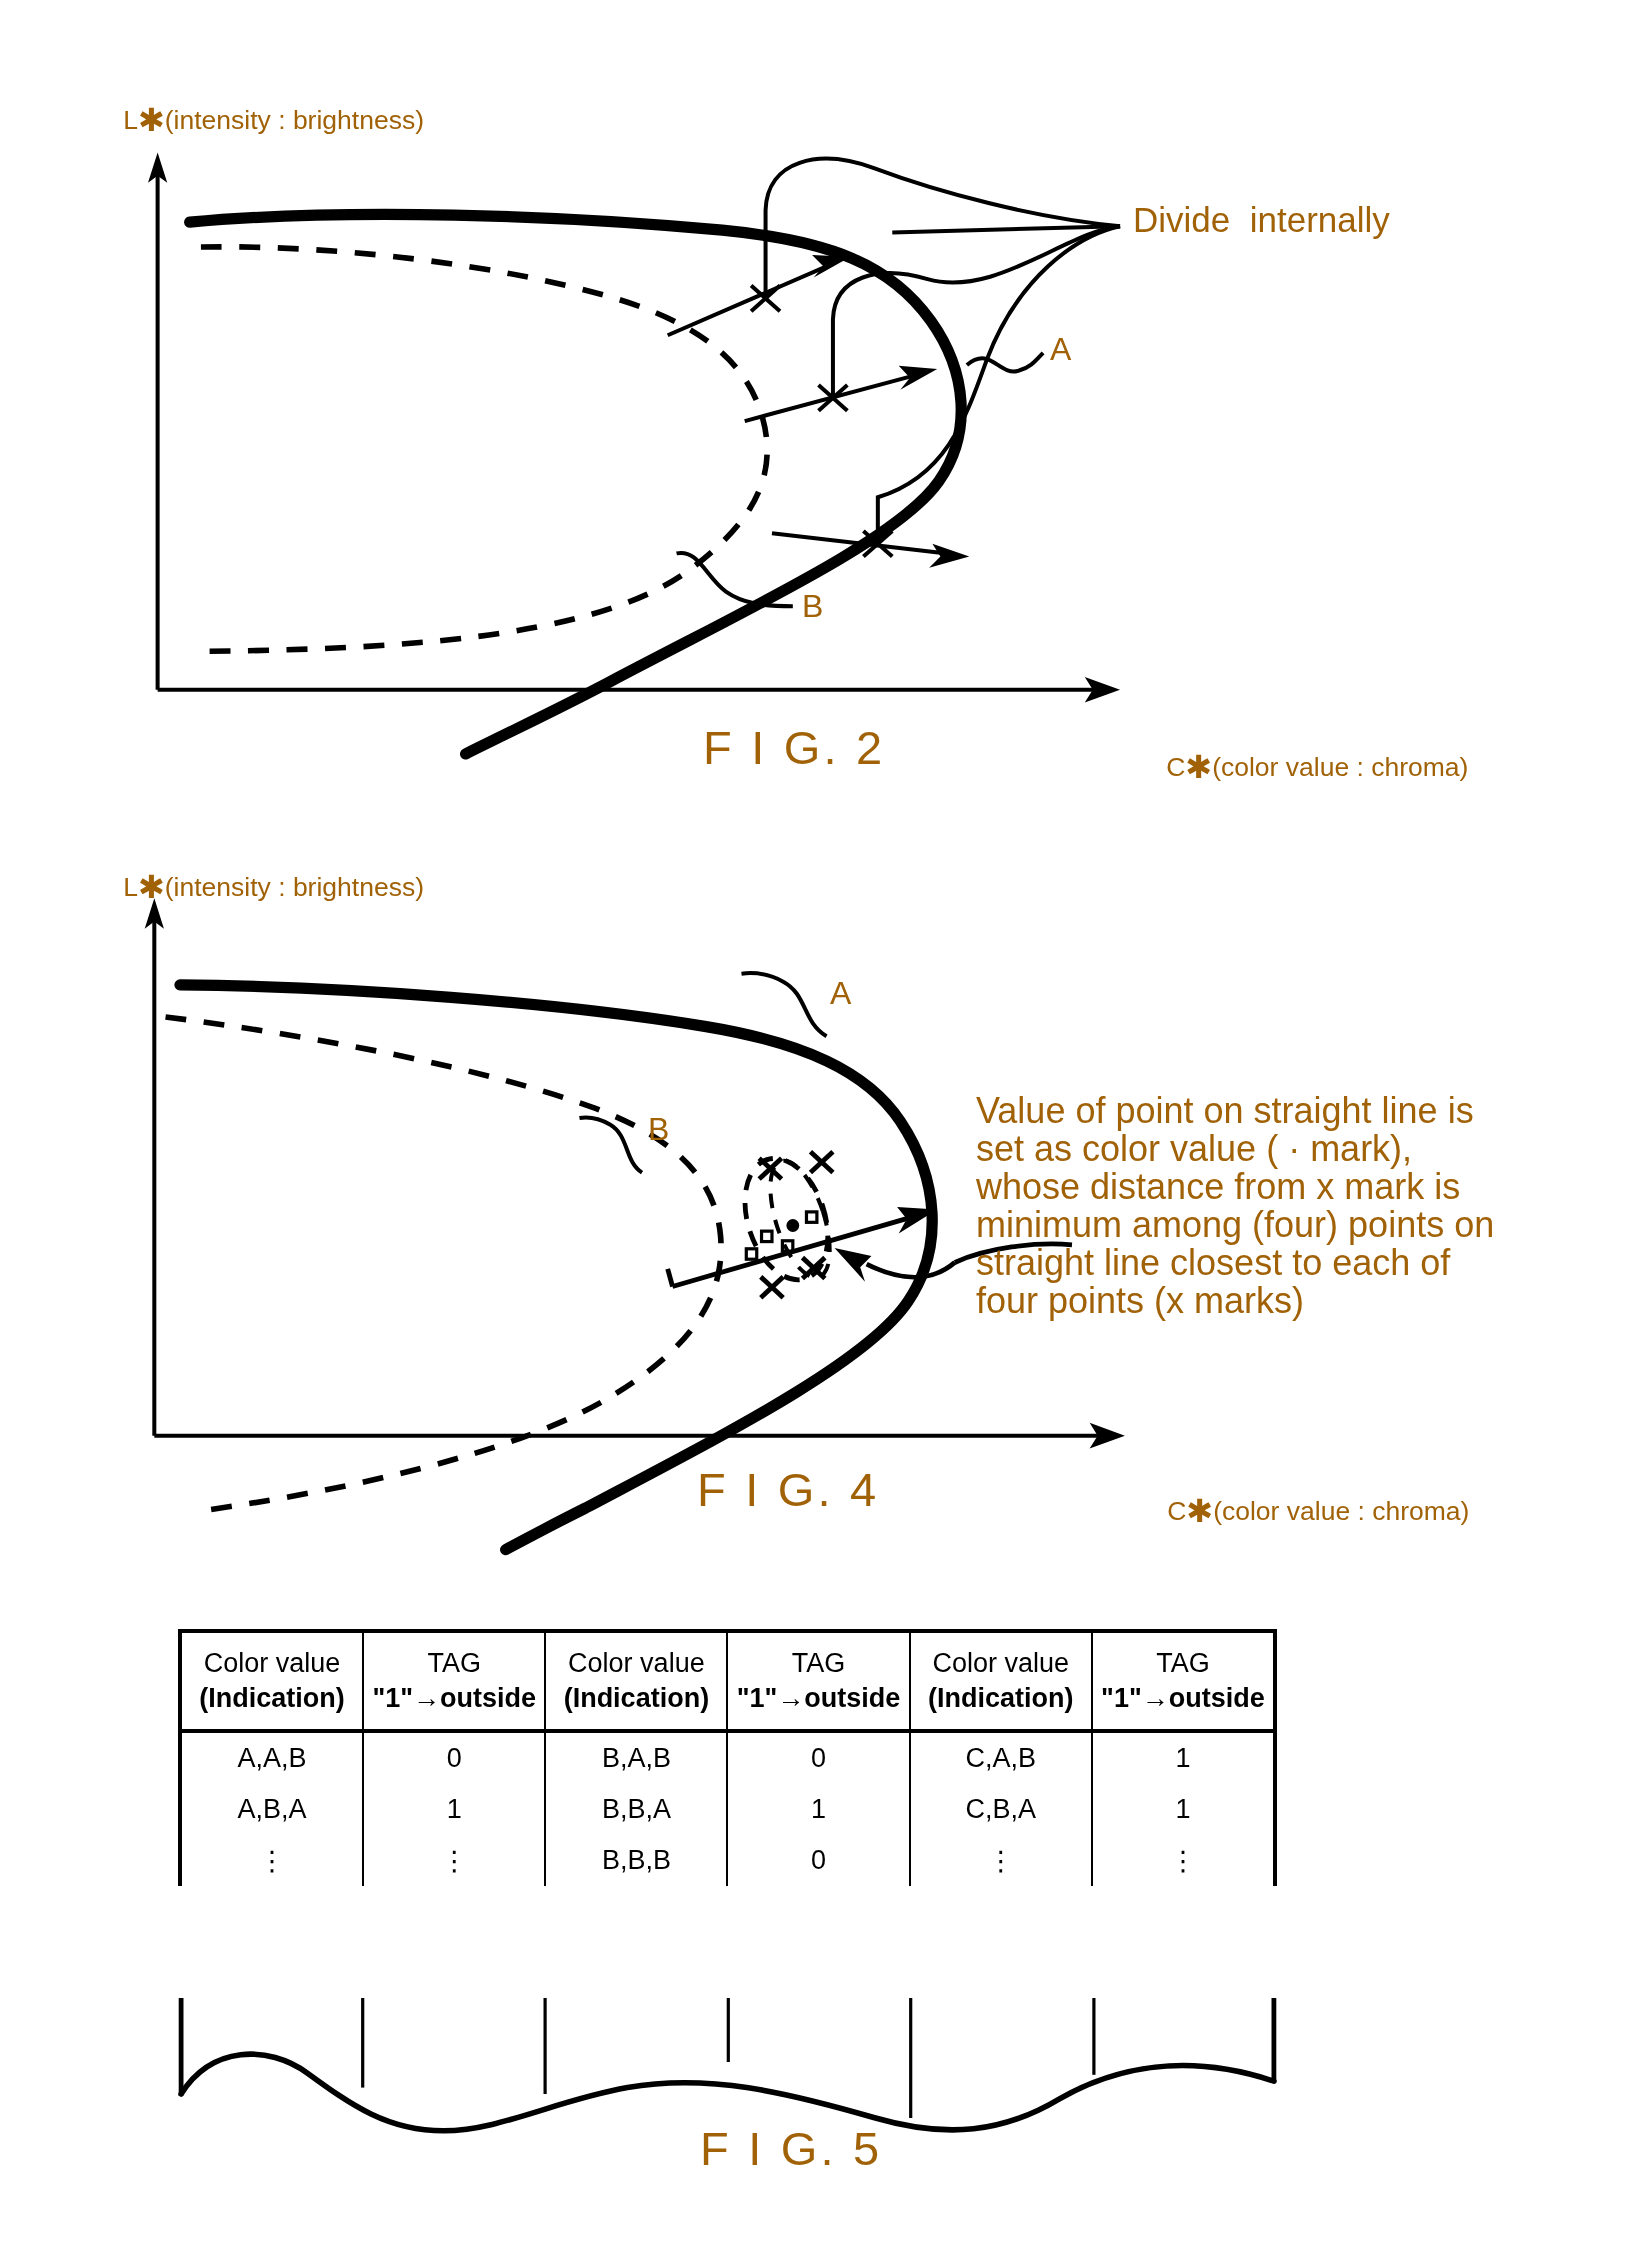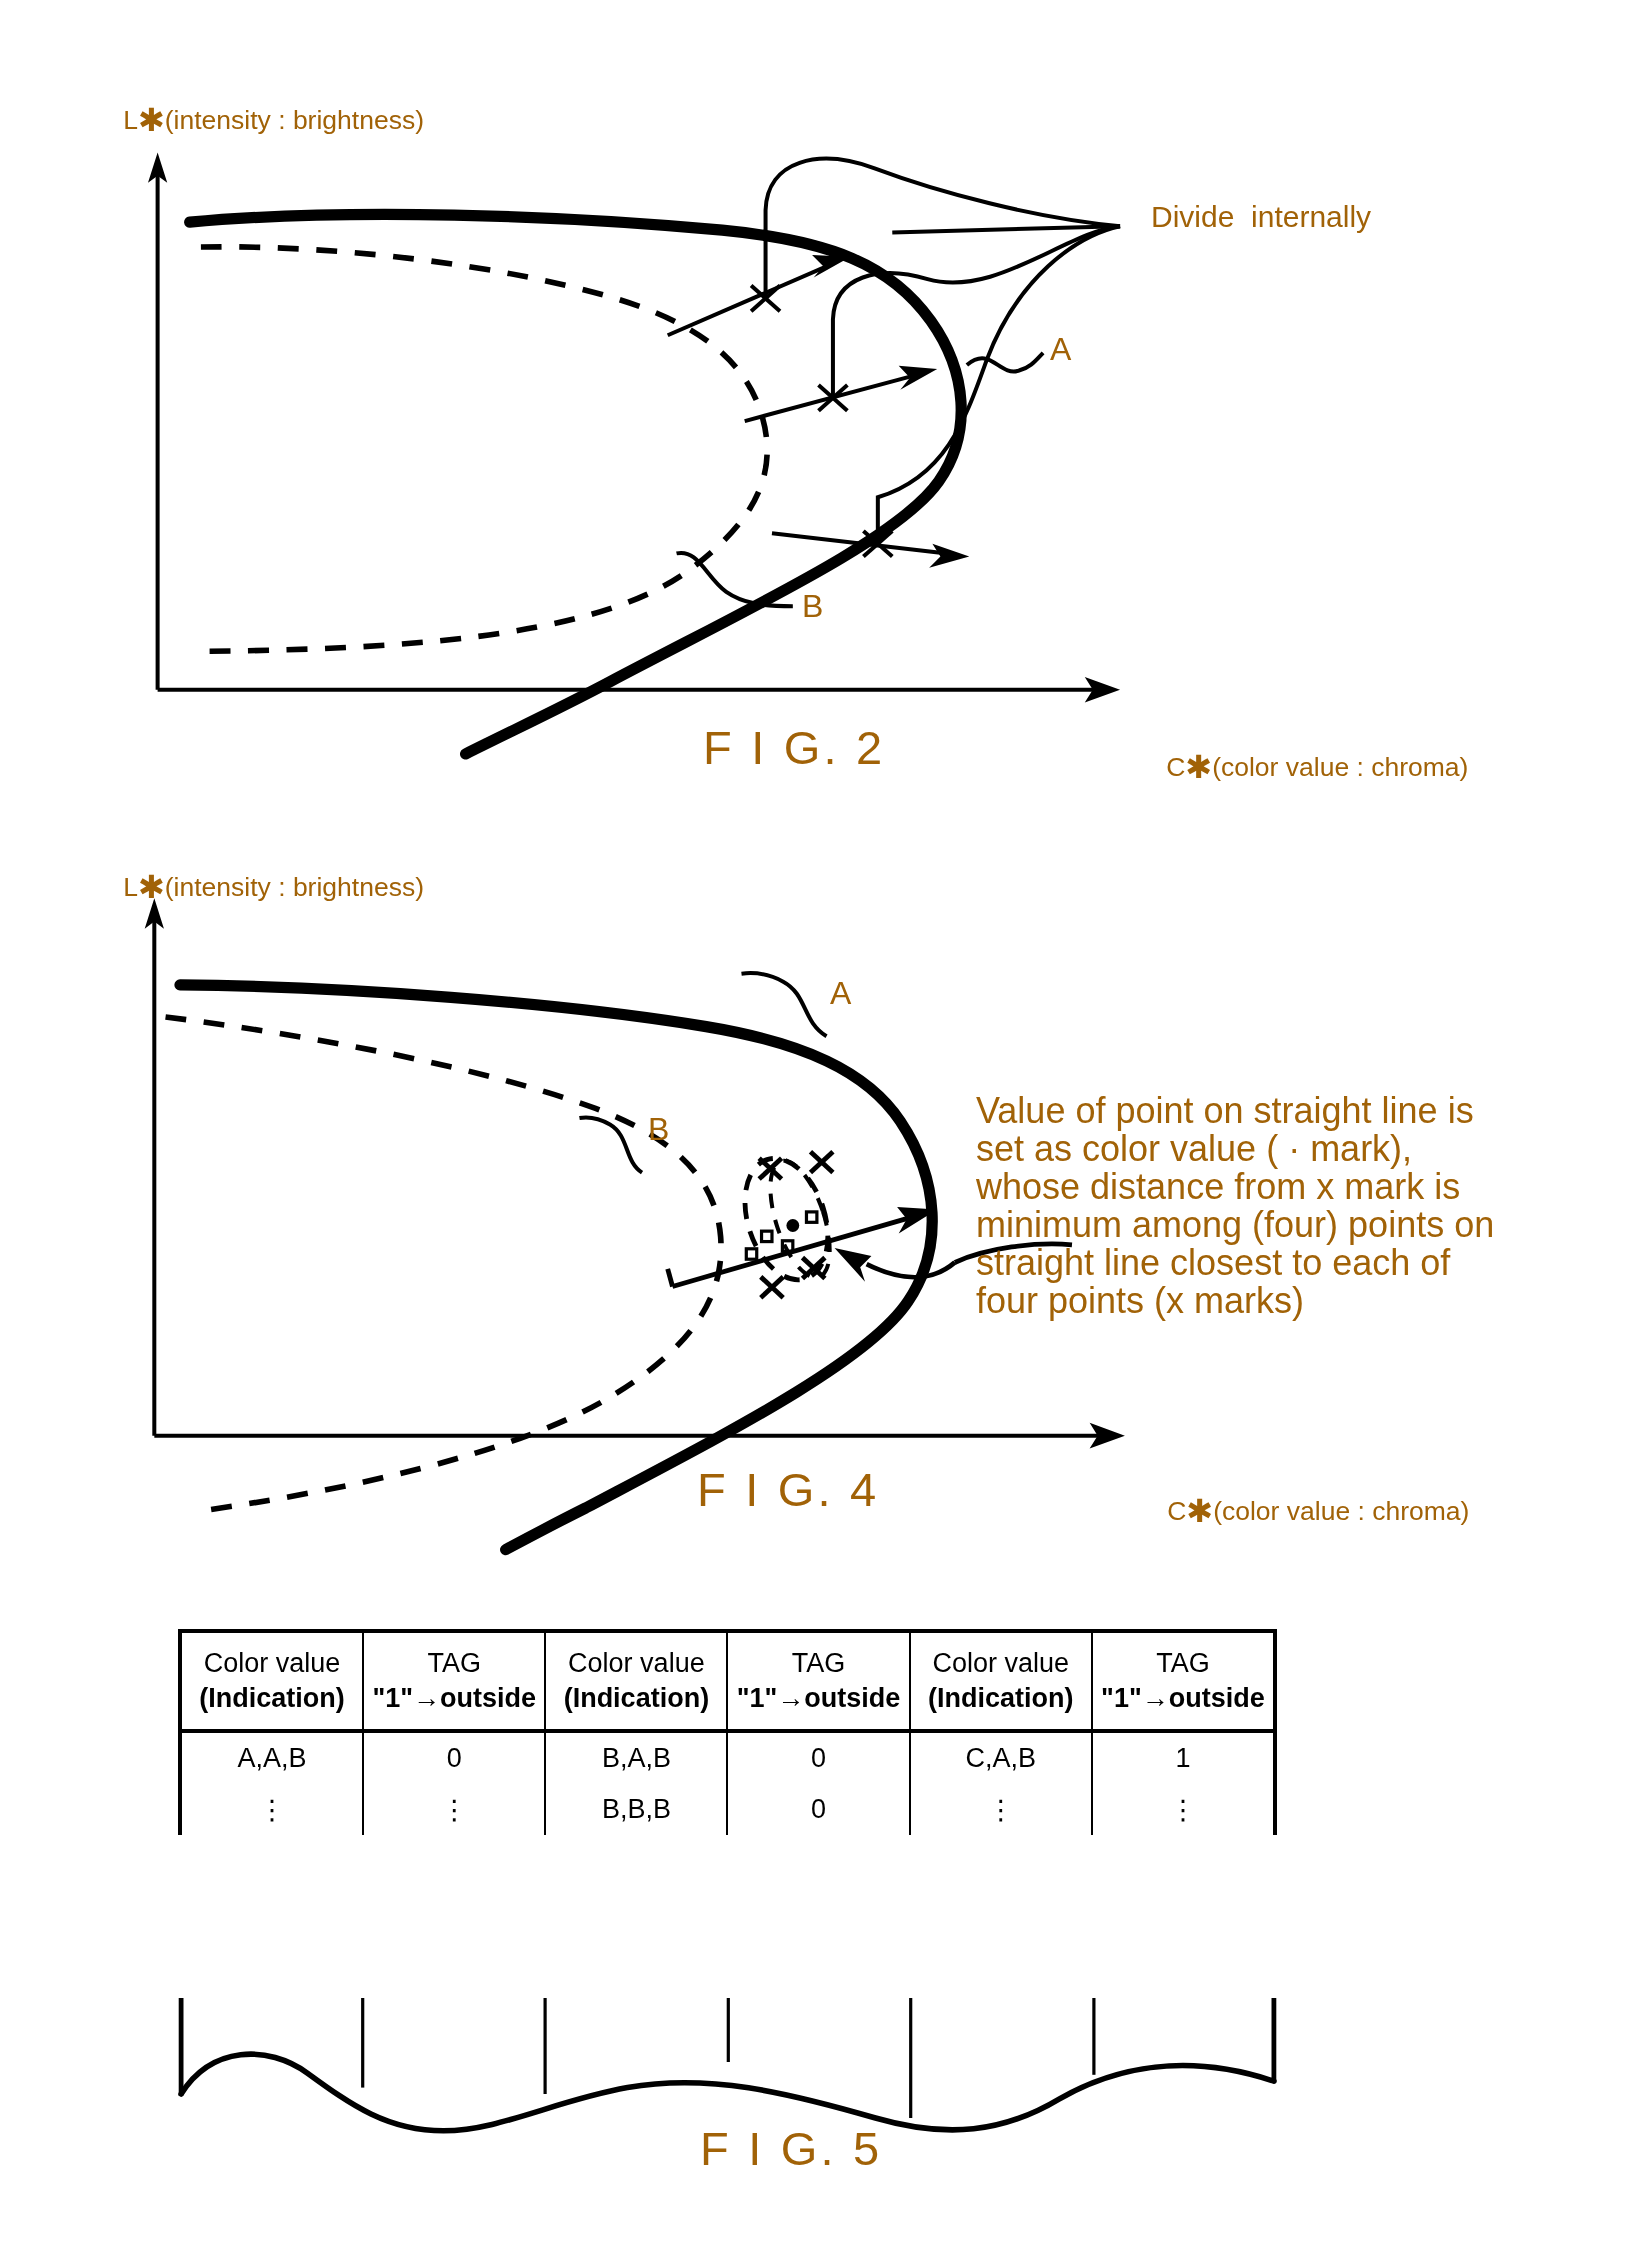--- a/index.html
+++ b/index.html
@@ -11,21 +11,21 @@
     overflow:hidden;
   }
   .page{position:absolute;inset:0;}
   .fig{position:absolute;}
 
   
   .txt{position:absolute;white-space:pre;line-height:1.0;color:#a16207;}
   .axis-label{font-size:26.5px;letter-spacing:0px;}
   .axis-label .star{font-size:32px;vertical-align:-1.6px;}
   .fig-caption{font-size:47px;letter-spacing:3.2px;font-weight:400;}
-  .callout{font-size:30px;margin-left:18px;}
+  .callout{font-size:35px;}
   .ab-label{font-size:32px;font-weight:500;}
   .block-text{font-size:36px;line-height:38px;white-space:pre-line;}
 
   
   .tbl-wrap{position:absolute;left:178px;top:1629px;width:1099px;height:377px;}
   table.grid{
     border-collapse:collapse;
     width:100%;
     table-layout:fixed;
     font-size:27px;
@@ -255,20 +255,28 @@
         <tbody>
           <tr>
             <td>A,A,B</td>
             <td>0</td>
             <td>B,A,B</td>
             <td>0</td>
             <td>C,A,B</td>
             <td>1</td>
           </tr>
           <tr>
+            <td>A,B,A</td>
+            <td>1</td>
+            <td>B,B,A</td>
+            <td>1</td>
+            <td>C,B,A</td>
+            <td>1</td>
+          </tr>
+          <tr>
             <td class="vdots">⋮</td>
             <td class="vdots">⋮</td>
             <td>B,B,B</td>
             <td>0</td>
             <td class="vdots">⋮</td>
             <td class="vdots">⋮</td>
           </tr>
         </tbody>
       </table>
     </div>

